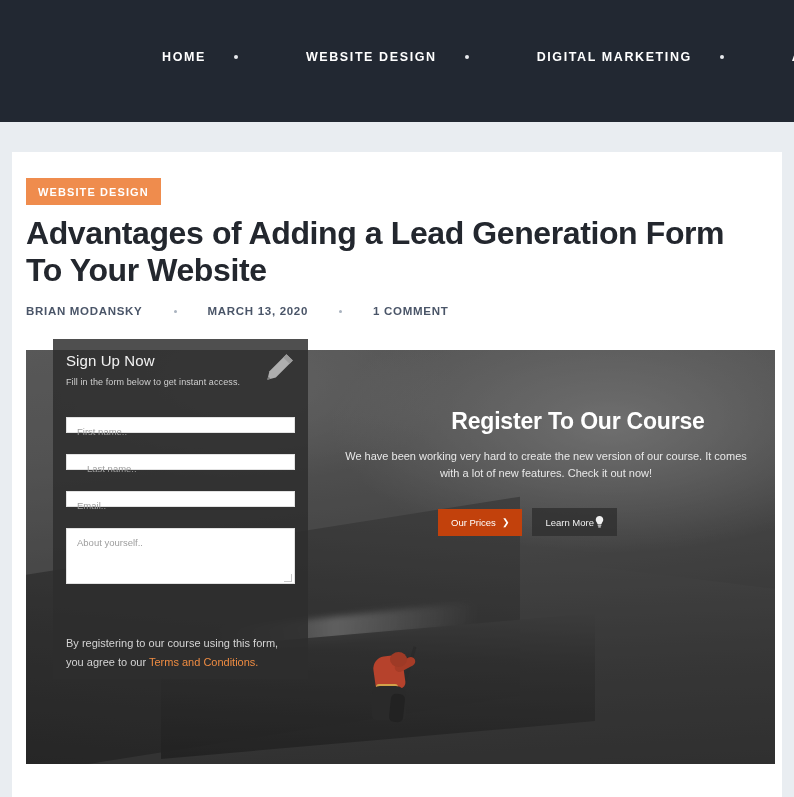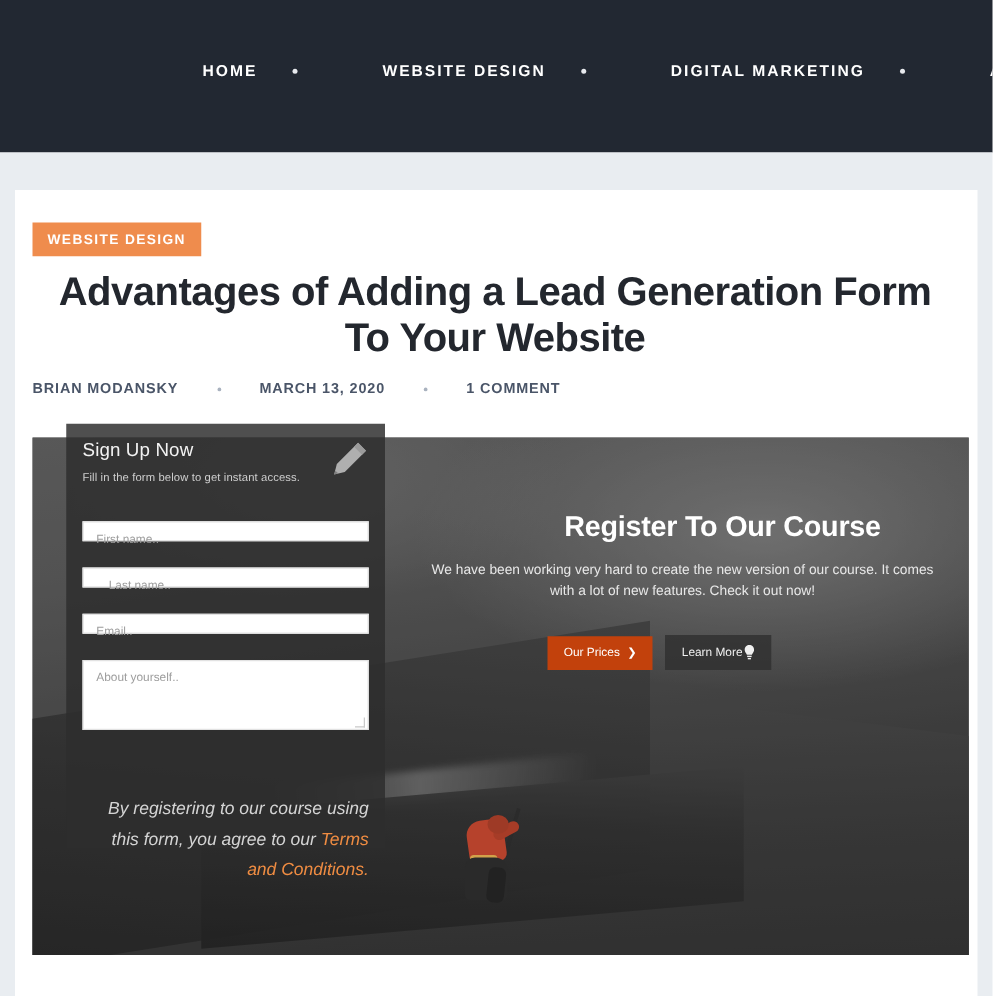--- a/index.html
+++ b/index.html
@@ -68,21 +68,20 @@
   }
 
   .post-title {
     position: absolute; left: 14px; top: 63px;
     width: 740px;
     color: #23272e;
     font-size: 32px;
     font-weight: bold;
     line-height: 1.16;
     letter-spacing: -0.4px;
-    text-align: center;
   }
 
   .post-meta {
     position: absolute; left: 14px; top: 153px;
     display: flex; align-items: center;
     color: #4a5568;
     font-size: 11.5px;
     font-weight: bold;
     letter-spacing: 0.7px;
     text-transform: uppercase;
@@ -248,25 +247,24 @@
     border: none;
     color: #ffffff;
     font-size: 9.5px;
     letter-spacing: .2px;
     cursor: pointer;
     font-family: "Liberation Sans", sans-serif;
   }
   .signup-terms {
     position: absolute; left: 13px; top: 295px;
     width: 229px;
-    text-align: right;
+    text-align: left;
     color: #d4d4d4;
-    font-size: 14px;
+    font-size: 11px;
     line-height: 1.75;
-    font-style: italic;
   }
   .terms-link { color: #ef8c42; cursor: pointer; }
 
   
   .promo-title {
     position: absolute; left: 396px; top: 256px;
     width: 340px;
     text-align: center;
     color: #ffffff;
     font-size: 23px;

